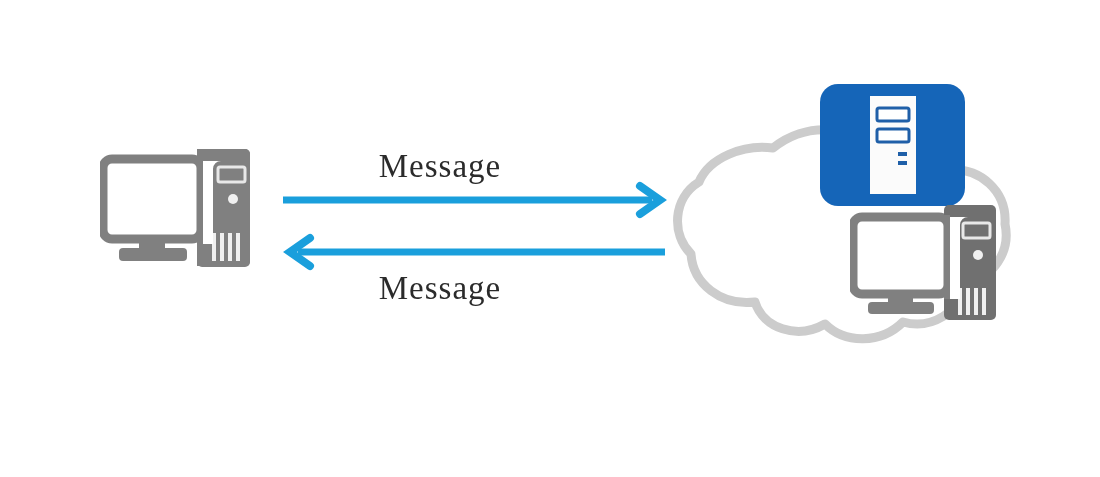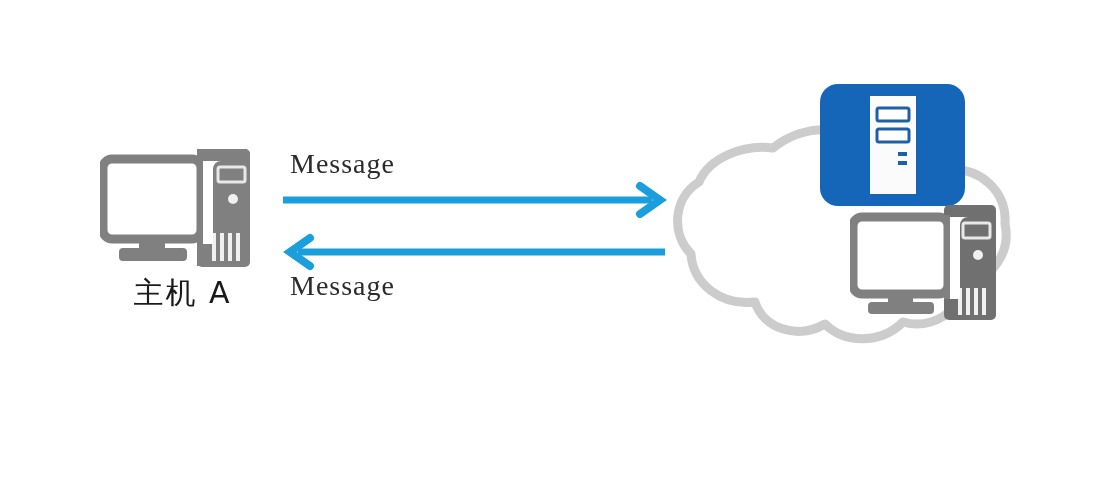--- a/index.html
+++ b/index.html
@@ -50,22 +50,23 @@
   .arrow-layer {
     position: absolute;
     left: 270px;
     top: 130px;
     width: 410px;
     height: 180px;
   }
   .msg-label {
     position: absolute;
     width: 300px;
+    text-align: center;
     font-family: "Liberation Serif", serif;
-    font-size: 28px;
+    font-size: 33px;
     color: #2b2b2b;
     letter-spacing: 1px;
   }
   .msg-label.top  { left: 20px; top: 18px; }
   .msg-label.bottom { left: 20px; top: 140px; }
 
   
   .cloud-group {
     position: absolute;
     left: 655px;
@@ -122,21 +123,20 @@
         <rect x="112" y="88" width="4" height="28" fill="#f0f0f0"></rect>
         <rect x="120" y="88" width="4" height="28" fill="#f0f0f0"></rect>
         <rect x="128" y="88" width="4" height="28" fill="#f0f0f0"></rect>
         <rect x="136" y="88" width="4" height="28" fill="#f0f0f0"></rect>
 
         <path d="M97,16 L121,16 A8,8 0 0 0 113,24 L113,99 L97,99 Z" fill="#ffffff"></path>
         <rect x="97" y="14" width="6" height="86" fill="#808080"></rect>
       </svg>
     </div>
 
-    <div class="host-a-label">主机 A</div>
   </div>
 
   <div class="arrow-layer">
 
     <div class="msg-label top">Message</div>
 
     <div class="msg-label bottom">Message</div>
 
     <svg viewBox="0 0 410 180" width="410" height="180" aria-hidden="true">
 

